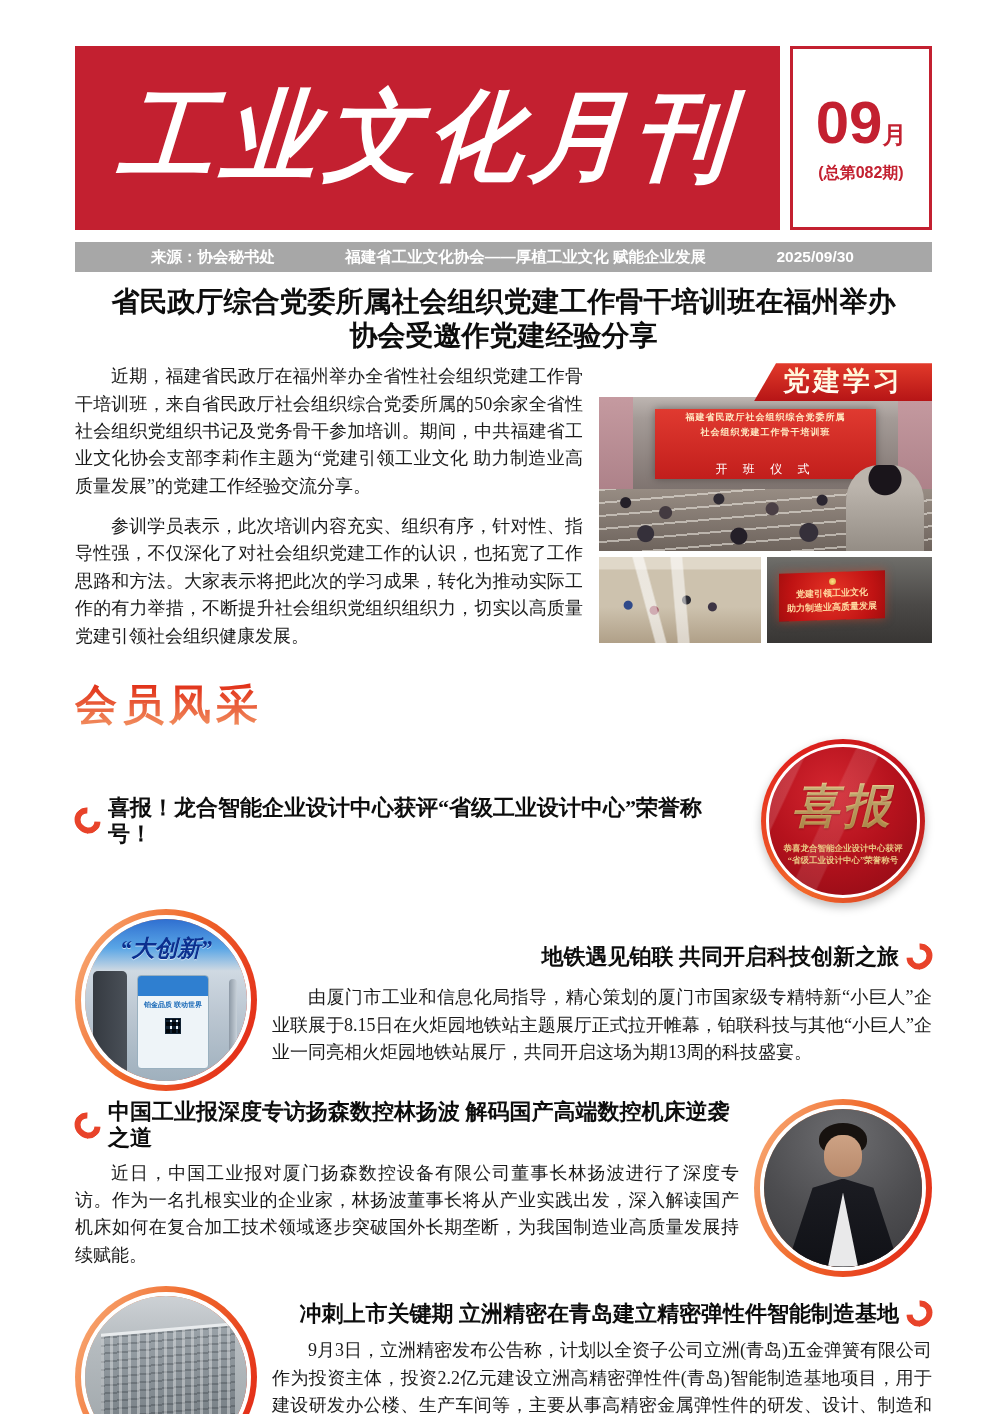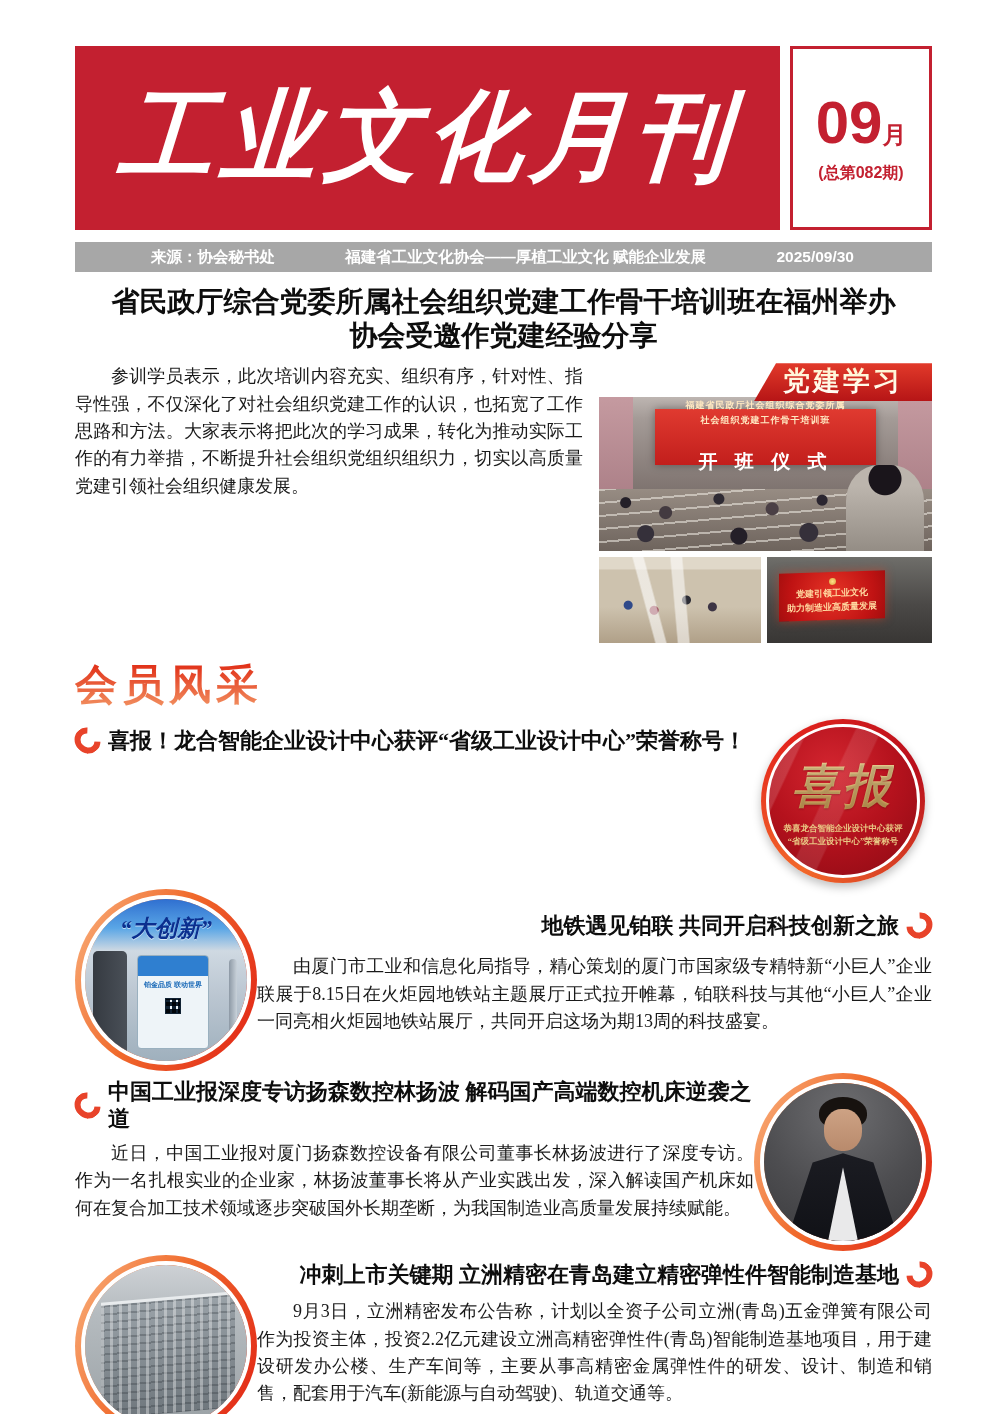--- a/index.html
+++ b/index.html
@@ -56,28 +56,28 @@
     background:linear-gradient(180deg,#fff2c8,#ffffff);
     -webkit-background-clip:text; background-clip:text; color:transparent;
   }
   .photo-main {
     position:absolute; top:34px; left:0; right:0; height:154px; overflow:hidden;
     background:linear-gradient(180deg,#bdb5b1 0%,#a49b97 14%,#948a86 34%,#7d726e 62%,#5c534f 100%);
   }
   .wall { position:absolute; top:0; height:74%; width:34px; background:linear-gradient(180deg,#c59aa0 0%,#a87c84 100%); }
   .wall.left { left:0; } .wall.right { right:0; }
   .screen1 {
-    position:absolute; top:12px; left:56px; right:56px; height:56px;
+    position:absolute; top:12px; left:56px; right:56px; height:70px;
     background:linear-gradient(180deg,#e03a30 0%,#c21e1c 100%);
     display:flex; flex-direction:column; align-items:center; justify-content:center; gap:2px;
     color:#fff; text-align:center; font-family:"Liberation Sans","DejaVu Sans",sans-serif;
     box-shadow:0 0 8px rgba(0,0,0,.35);
   }
   .screen1 .s-small { font-size:9px; font-weight:bold; letter-spacing:1px; color:#ffe9c2; }
-  .screen1 .s-big { font-size:19px; font-weight:bold; letter-spacing:6px; margin-top:20px; }
+  .screen1 .s-big { font-size:12px; font-weight:normal; letter-spacing:6px; margin-top:20px; }
   .audience {
     position:absolute; bottom:0; left:0; right:0; height:62px;
     background:
       radial-gradient(circle at 8% 22%, #241f28 0 5px, transparent 6px),
       radial-gradient(circle at 20% 38%, #433a40 0 6px, transparent 7px),
       radial-gradient(circle at 36% 16%, #2e2a33 0 5px, transparent 6px),
       radial-gradient(circle at 52% 32%, #4a3f45 0 6px, transparent 7px),
       radial-gradient(circle at 67% 18%, #2b2630 0 5px, transparent 6px),
       radial-gradient(circle at 83% 36%, #3f3740 0 7px, transparent 8px),
       radial-gradient(circle at 14% 72%, #35303a 0 8px, transparent 9px),
@@ -134,21 +134,21 @@
     font-size:22px; font-weight:bold; color:#0d0d0d; margin:8px 0 8px; line-height:1.2;
   }
   .art-head.align-right { justify-content:flex-end; text-align:right; }
   .c-icon {
     width:25px; height:27px; border-radius:50%;
     border:6px solid #e8432a; flex-shrink:0;
   }
   .c-icon.open-right { border-right-color:transparent; transform:rotate(-42deg); }
   .c-icon.open-left  { border-left-color:transparent;  transform:rotate(42deg); }
 
-  .art-row { display:flex; align-items:flex-start; }
+  .art-row { display:flex; gap:15px; align-items:center; }
 
   
   .ring {
     border-radius:50%; padding:6px; flex-shrink:0;
     background:linear-gradient(115deg,#f9b27e 0%,#f06a2c 45%,#e01f14 100%);
   }
   .ring-inner {
     width:100%; height:100%; border-radius:50%; border:4px solid #fff;
     overflow:hidden; position:relative;
   }
@@ -247,20 +247,21 @@
       <span>2025/09/30</span>
     </div>
 
     <div class="lead-headline">
       <div>省民政厅综合党委所属社会组织党建工作骨干培训班在福州举办</div>
       <div>协会受邀作党建经验分享</div>
     </div>
 
     <div class="lead-row">
       <div class="lead-text body-text">
+        <p>近期，福建省民政厅在福州举办全省性社会组织党建工作骨干培训班，来自省民政厅社会组织综合党委所属的50余家全省性社会组织党组织书记及党务骨干参加培训。期间，中共福建省工业文化协会支部李莉作主题为“党建引领工业文化 助力制造业高质量发展”的党建工作经验交流分享。</p>
         <p>参训学员表示，此次培训内容充实、组织有序，针对性、指导性强，不仅深化了对社会组织党建工作的认识，也拓宽了工作思路和方法。大家表示将把此次的学习成果，转化为推动实际工作的有力举措，不断提升社会组织党组织组织力，切实以高质量党建引领社会组织健康发展。</p>
       </div>
 
       <div class="photo-stack">
         <div class="ribbon">
           <span class="ribbon-label">党建学习</span>
         </div>
         <div class="photo-main">
           <div class="wall left"></div>
           <div class="wall right"></div>

